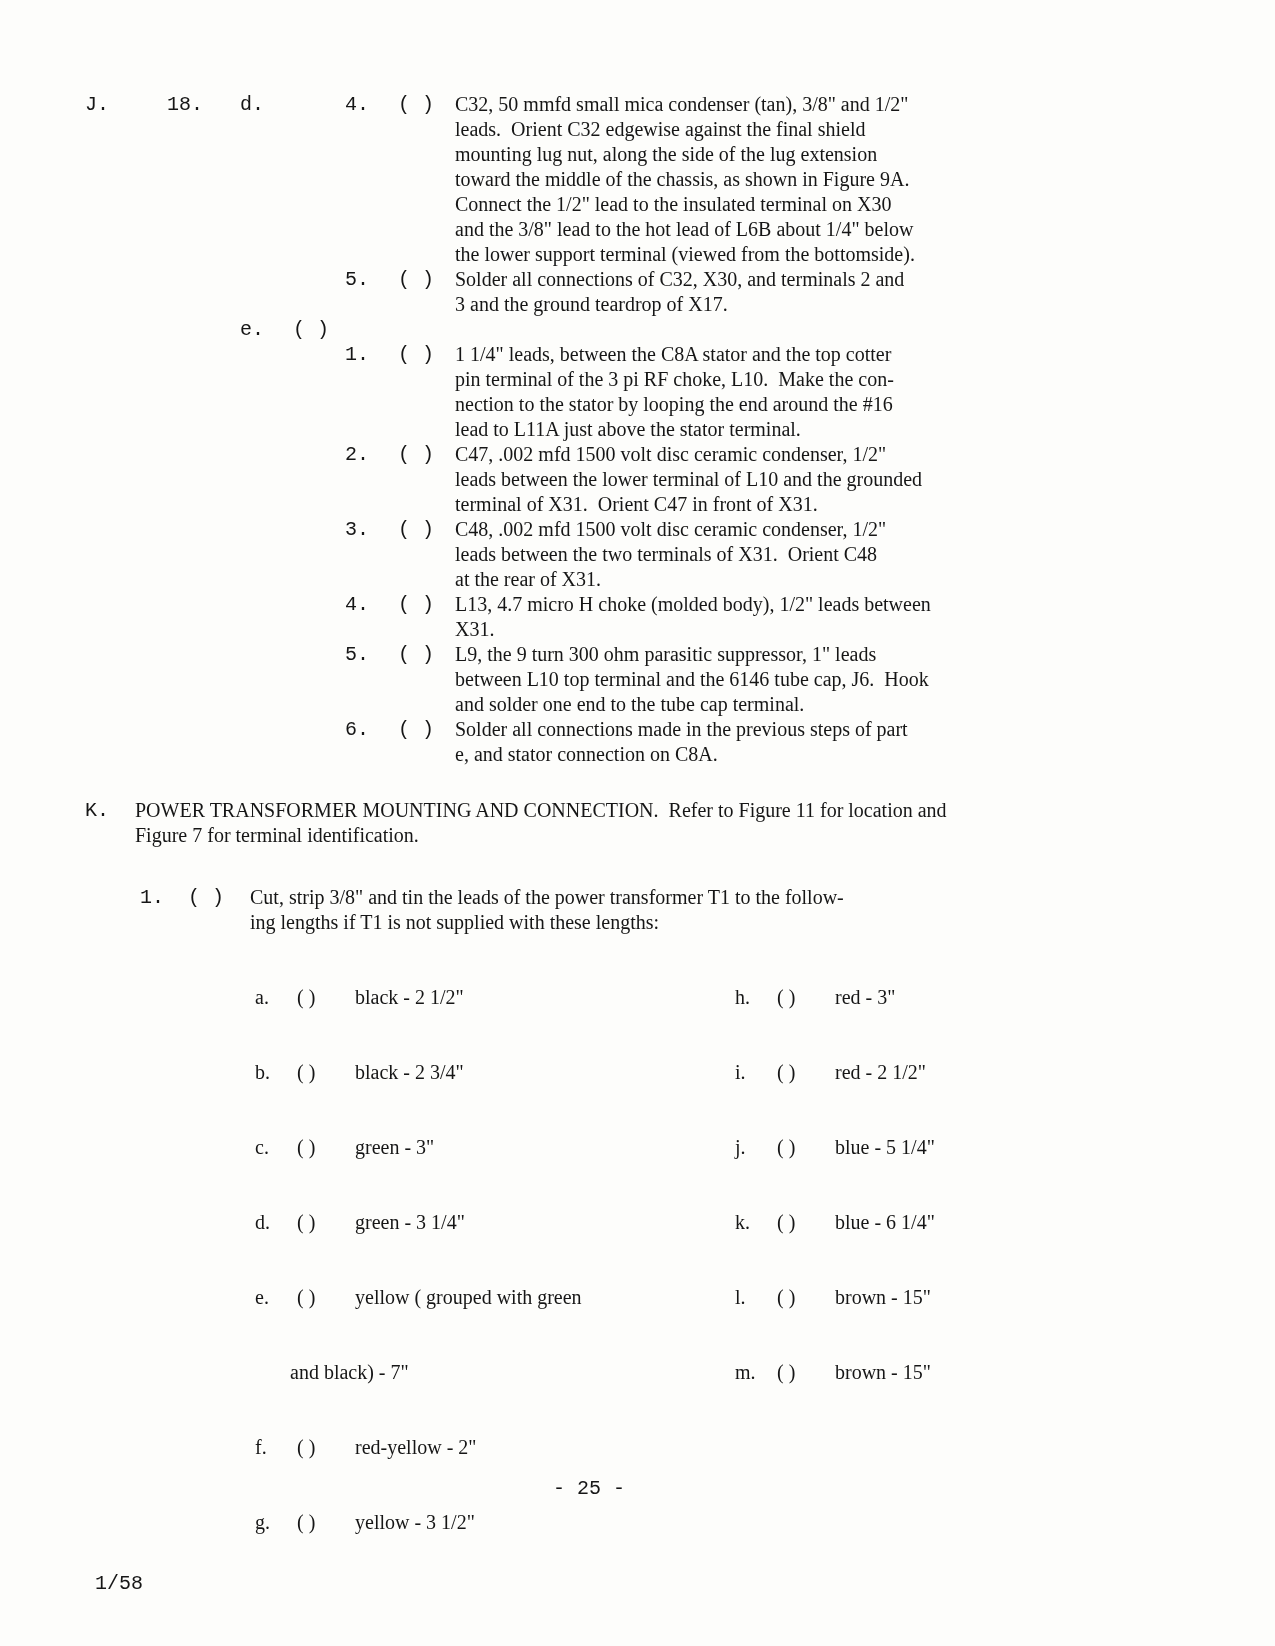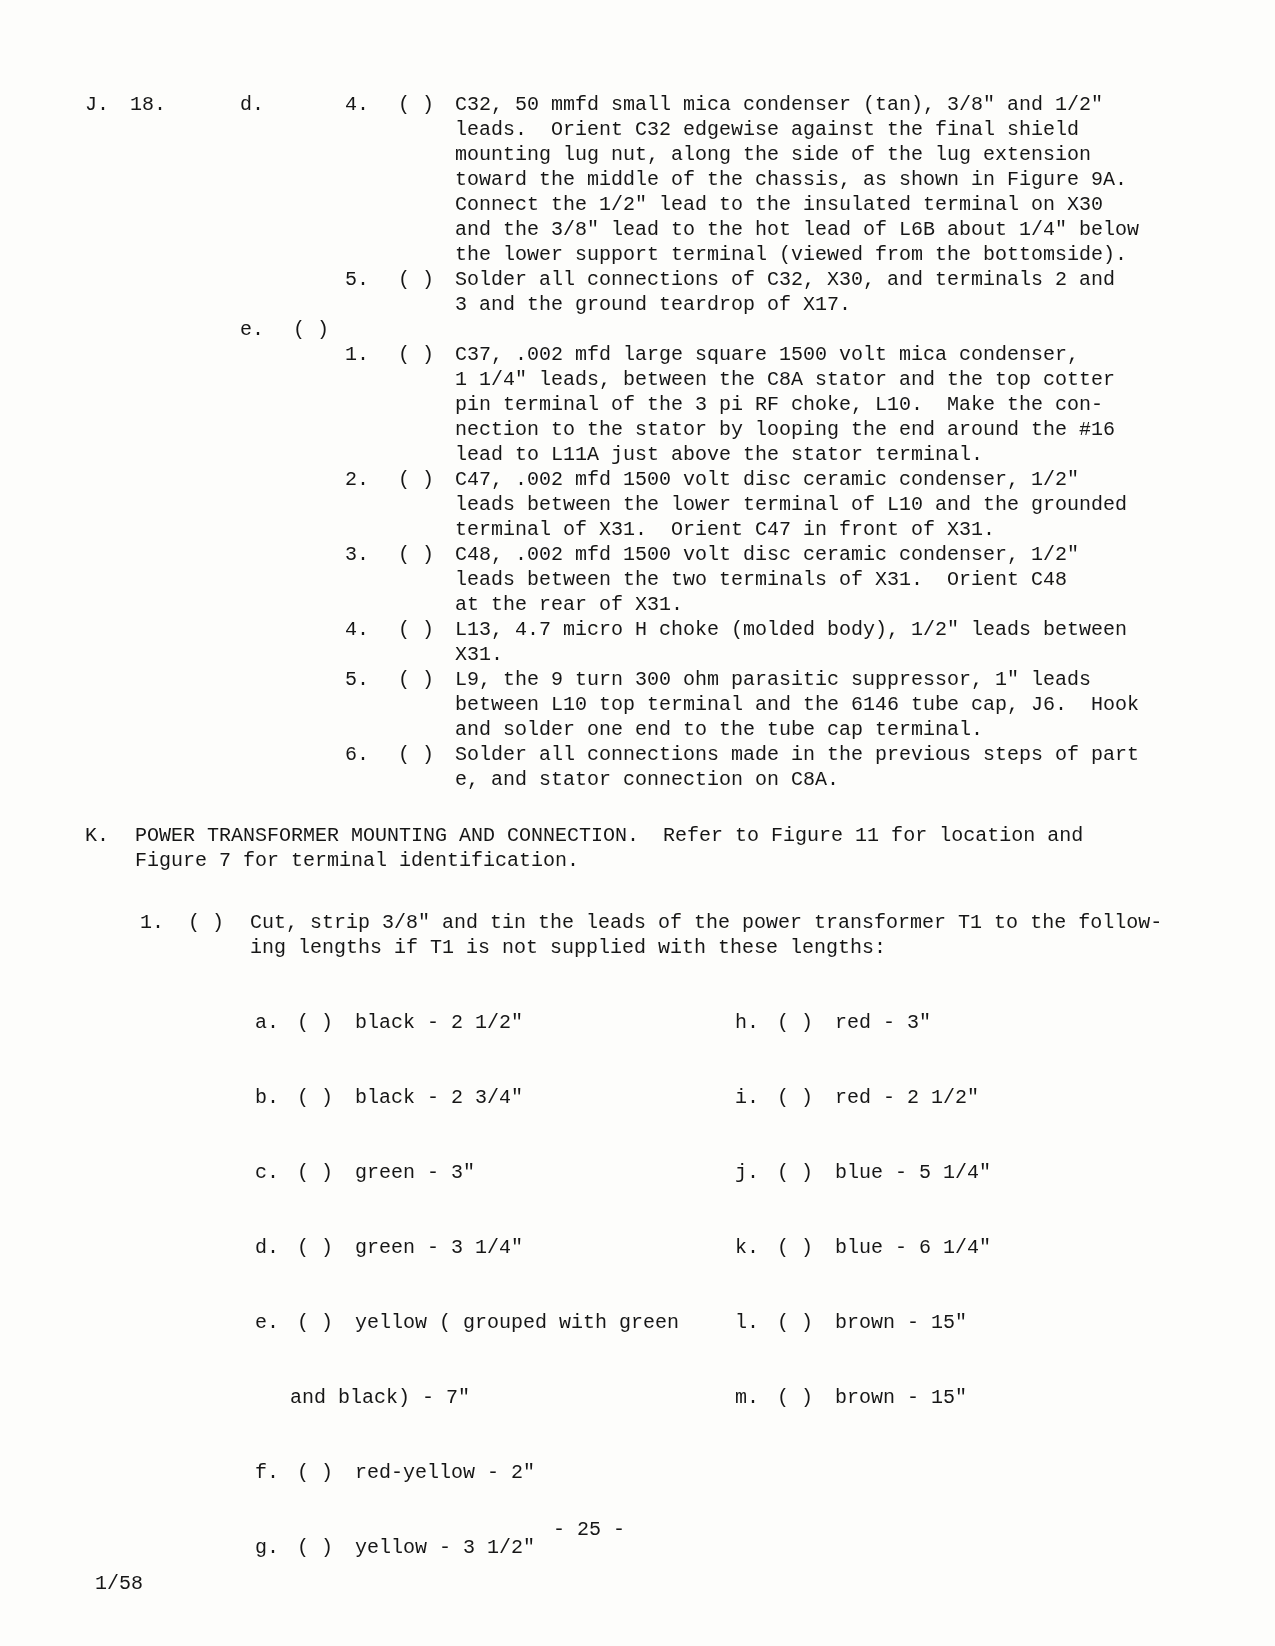--- a/index.html
+++ b/index.html
@@ -8,25 +8,25 @@
     background:#fdfdfb;
     font-family:"Liberation Mono","DejaVu Sans Mono",monospace;
     font-size:20px; line-height:25px;
     color:#161616;
     overflow:hidden;
   }
   .page { position:relative; width:1275px; height:1646px; }
   .content { position:absolute; left:85px; top:92px; width:1140px; }
   .row { display:flex; align-items:flex-start; }
   .c { flex:0 0 auto; white-space:pre; }
-  .txt { flex:1 1 auto; }
+  .txt { flex:1 1 auto;font-family:Liberation Serif, serif; }
   .txt > div { white-space:pre; }
   
   .w-jm  { width:45px; }
-  .w-im  { width:110px; }
+  .w-im  { width:110px;text-align:center; }
   .w-dm  { width:105px; }
   .w-num { width:53px; }
   .w-chk { width:57px; }
   .sp260 { width:260px; }
   .sp155 { width:155px; }
   .w-em  { width:53px; }
   .w-echk{ width:52px; }
   
   .w-km  { width:50px; }
   .sp55  { width:55px; }
@@ -35,21 +35,21 @@
   
   .sub { padding-left:5px; }
   .w-sl  { width:42px; }
   .w-schk{ width:58px; }
   .leadL { width:480px; flex:0 0 auto; display:flex; }
   .contsp{ width:35px; }
   
   .mt-k   { margin-top:31px; }
   .mt-it1 { margin-top:37px; }
   .footer-left  { position:absolute; left:95px;  top:1552px; white-space:pre;margin-top:19px; }
-  .footer-page  { position:absolute; left:553px; top:1517px; white-space:pre; }
+  .footer-page  { position:absolute; left:553px; top:1476px; white-space:pre; }
 </style>
 </head>
 <body>
 
 <div class="page">
   <div class="content">
 
     <div class="row">
       <span class="c w-jm">J.</span>
       <span class="c w-im">18.</span>
@@ -81,21 +81,20 @@
       <span class="c sp155"></span>
       <span class="c w-em">e.</span>
       <span class="c w-echk">( )</span>
     </div>
 
     <div class="row">
       <span class="c sp260"></span>
       <span class="c w-num">1.</span>
       <span class="c w-chk">( )</span>
       <div class="txt">
-          <div>C37, .002 mfd large square 1500 volt mica condenser,</div>
           <div>1 1/4" leads, between the C8A stator and the top cotter</div>
           <div>pin terminal of the 3 pi RF choke, L10.  Make the con-</div>
           <div>nection to the stator by looping the end around the #16</div>
           <div>lead to L11A just above the stator terminal.</div>
         </div>
     </div>
     <div class="row">
       <span class="c sp260"></span>
       <span class="c w-num">2.</span>
       <span class="c w-chk">( )</span>

